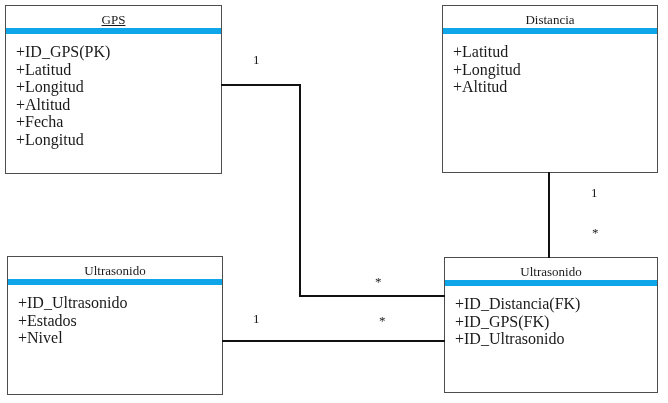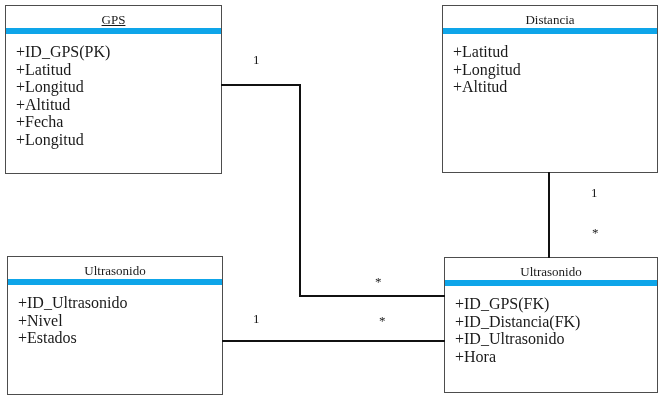--- a/index.html
+++ b/index.html
@@ -88,34 +88,33 @@
       <div class="uml-attr">+Altitud</div>
     </div>
   </div>
 
   <div class="uml-class" style="left:7px; top:256px; width:216px; height:139px;">
     <div class="uml-header">
       <span>Ultrasonido</span>
     </div>
     <div class="uml-attrs">
       <div class="uml-attr">+ID_Ultrasonido</div>
+      <div class="uml-attr">+Estados</div>
       <div class="uml-attr">+Nivel</div>
-      <div class="uml-attr">+Estados</div>
     </div>
   </div>
 
   <div class="uml-class" style="left:444px; top:257px; width:214px; height:136px;">
     <div class="uml-header">
       <span>Ultrasonido</span>
     </div>
     <div class="uml-attrs">
+      <div class="uml-attr">+ID_Distancia(FK)</div>
       <div class="uml-attr">+ID_GPS(FK)</div>
-      <div class="uml-attr">+ID_Distancia(FK)</div>
       <div class="uml-attr">+ID_Ultrasonido</div>
-      <div class="uml-attr">+Hora</div>
     </div>
   </div>
 
   <div class="edge edge-h" style="left:221px; top:84px; width:80px;"></div>
   <div class="edge edge-v" style="left:299px; top:84px; height:213px;"></div>
   <div class="edge edge-h" style="left:299px; top:295px; width:146px;"></div>
 
   <div class="edge edge-v" style="left:548px; top:172px; height:86px;"></div>
 
   <div class="edge edge-h" style="left:222px; top:340px; width:223px;"></div>

